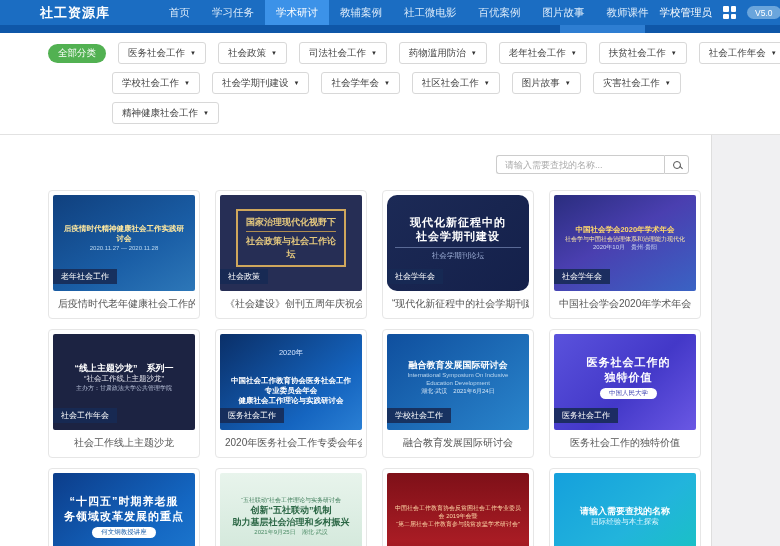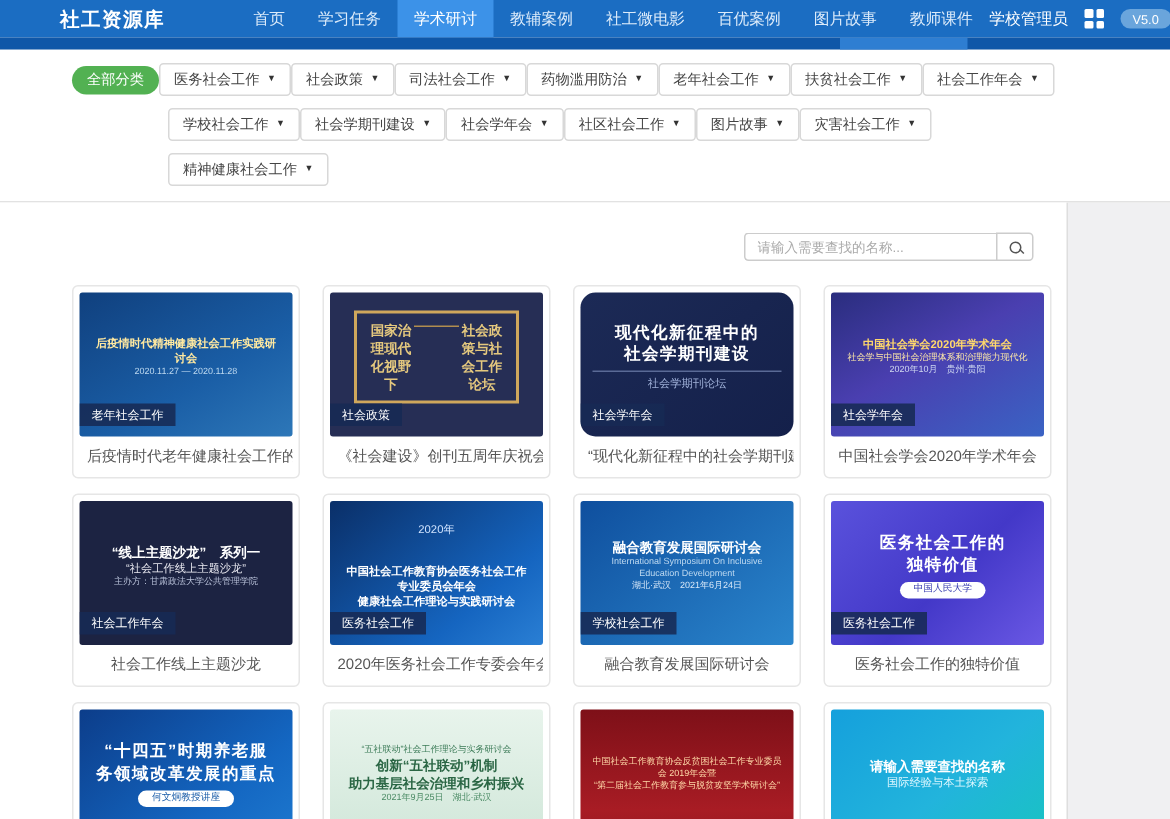--- a/index.html
+++ b/index.html
@@ -16,21 +16,21 @@
   .user-name { color:#fff; font-size:10.5px; white-space:nowrap; }
   .grid-icon { width:13px; height:13px; display:grid; grid-template-columns:1fr 1fr; grid-template-rows:1fr 1fr; gap:2px; }
   .grid-icon span { background:#fff; border-radius:1px; }
   .version-badge { background:#6aa5dc; color:#fff; font-size:8.5px; padding:1.5px 8px; border-radius:9px; }
 
   .navstrip { height:8px; background:#0f57a8; position:relative; }
   .navstrip .hl { position:absolute; left:560px; width:85px; top:0; bottom:0; background:#2e7ed2; }
 
   
   .filter-panel { background:#fff; padding:9px 0 2px 48px; border-bottom:1px solid #e2e2e2; }
-  .filter-row { display:flex; align-items:center; gap:0; margin-bottom:8px; }
+  .filter-row { display:flex; align-items:center; gap:12px; margin-bottom:8px; }
   .filter-row.indent { margin-left:64px; }
   .all-btn { background:#52b152; color:#fff; font-size:9.5px; padding:3px 10px; border-radius:10px; cursor:pointer; white-space:nowrap; }
   .cat-btn { background:#fff; border:1px solid #d8d8d8; border-radius:3px; font-size:9.5px; color:#444;
     padding:3.5px 9px; display:flex; gap:5px; align-items:center; cursor:pointer; white-space:nowrap;
     font-family:inherit; }
   .cat-btn .caret { font-size:6px; color:#333; }
 
   
   .main { width:712px; background:#fff; border-right:1px solid #dedede; min-height:438px; }
   .search-row { display:flex; justify-content:flex-end; padding:20px 22px 0 0; }
@@ -48,21 +48,21 @@
   .thumb { height:96px; border-radius:2px; position:relative; overflow:hidden; display:flex; flex-direction:column;
     align-items:center; justify-content:center; text-align:center; padding:4px 8px 14px; }
   .thumb .line { line-height:1.35; width:100%; }
   .t-lg  { font-size:11px;  font-weight:bold; letter-spacing:1px; }
   .t-md  { font-size:9px;   font-weight:bold; }
   .t-smb { font-size:7.5px; font-weight:bold; }
   .t-sm  { font-size:7.5px; }
   .t-xs  { font-size:6px; }
   .t-hr  { height:1px; width:36px; margin:3px auto; }
   .t-pill { font-size:6.5px; background:#fff; border-radius:8px; padding:1px 9px; margin-top:4px; width:auto !important; }
-  .frame { border:2px solid #cfa75c; padding:5px 8px; width:88%; display:flex; align-items:flex-start; }
+  .frame { border:2px solid #cfa75c; padding:5px 8px; width:88%; display:flex; flex-direction:column; align-items:flex-end; }
   .badge { position:absolute; left:0; bottom:7px; background:rgba(23,42,84,.88); color:#fff; font-size:8px; padding:2px 8px; white-space:nowrap; }
   .card-title { font-size:10px; color:#555; text-align:center; padding:6px 5px 7px; white-space:nowrap; overflow:hidden; }
 </style>
 </head>
 <body>
 
 <header class="navbar">
   <div class="logo">社工资源库</div>
   <nav class="nav-items">
       <div class="nav-item">首页</div>

